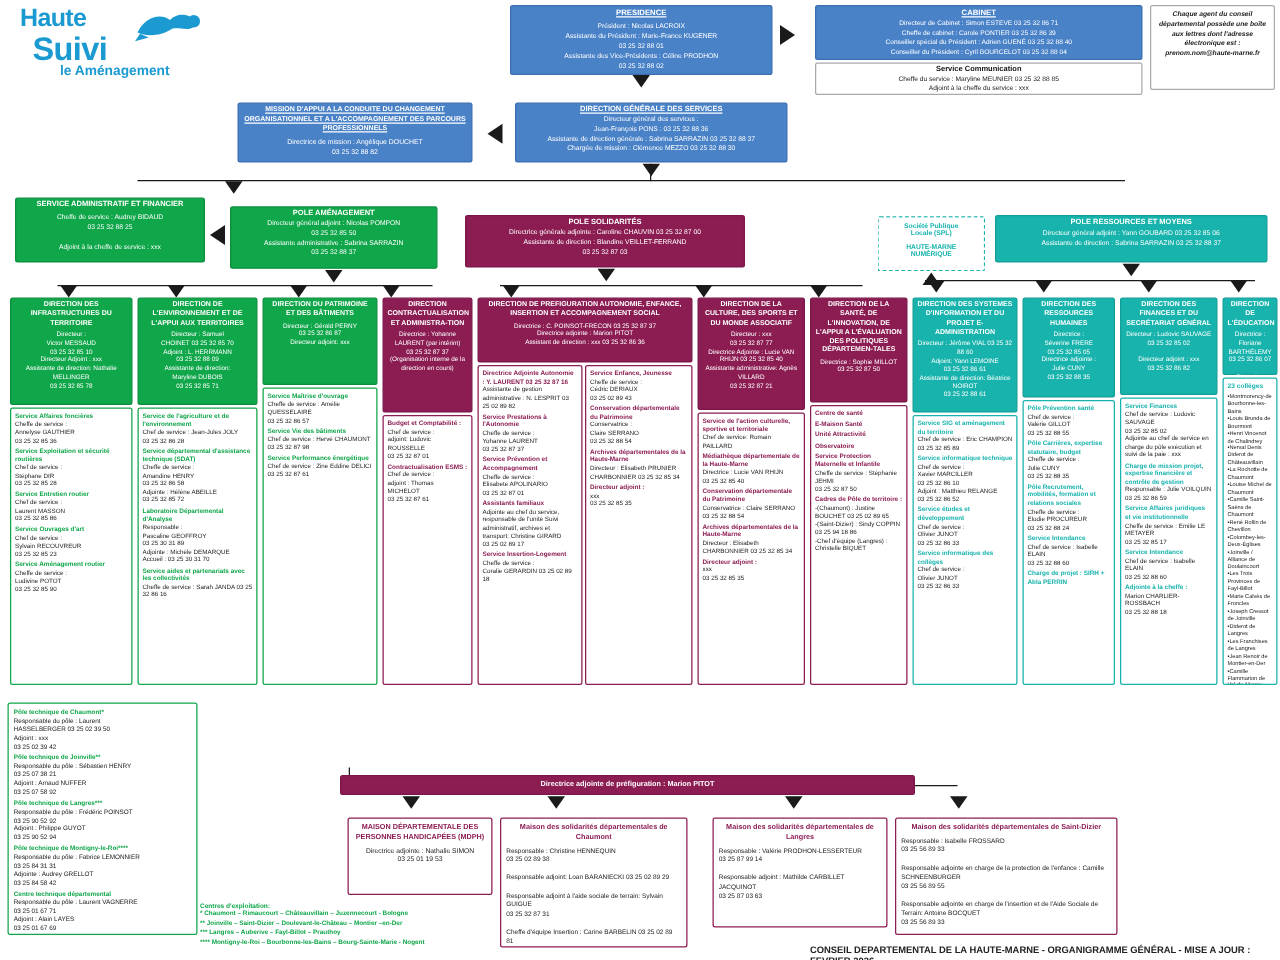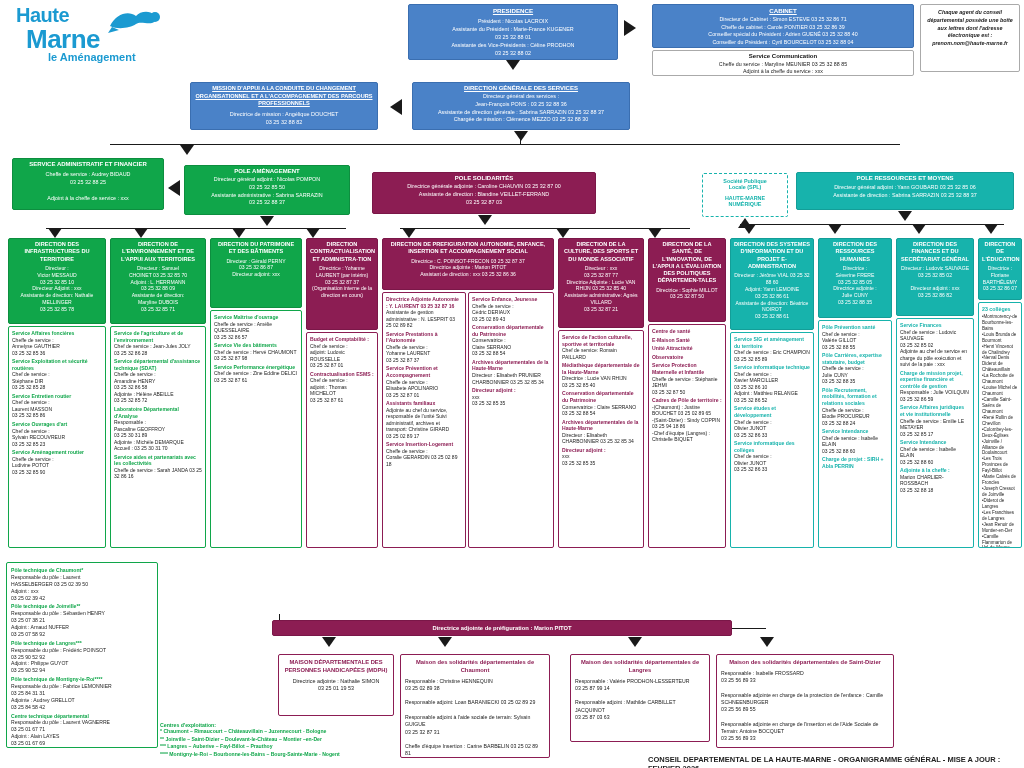--- a/index.html
+++ b/index.html
@@ -48,21 +48,21 @@
 
   .pad { padding:2px 3px; }
   .scroll-col { overflow:hidden; }
   p { margin:0; }
 </style>
 </head>
 <body>
 
 <div class="abs" style="left:10px;top:6px;width:160px;height:58px;">
   <div class="logo-txt" style="left:6px;top:0px;font-size:20px;letter-spacing:-0.5px;">Haute</div>
-  <div class="logo-txt" style="left:16px;top:22px;font-size:26px;letter-spacing:-0.5px;">Marne</div>
+  <div class="logo-txt" style="left:16px;top:22px;font-size:26px;letter-spacing:-0.5px;">Suivi</div>
   <div class="logo-txt" style="left:38px;top:46px;font-size:11px;">le Aménagement</div>
   <svg style="position:absolute;left:96px;top:2px;" width="56" height="26" viewBox="0 0 56 26">
     <path d="M4 18 C10 6, 22 2, 30 8 C34 3, 44 2, 48 7 C51 10, 50 14, 46 15 C40 16, 34 13, 30 16 C24 20, 12 22, 4 18 Z" fill="#1b9ad1"></path>
     <circle cx="49" cy="9" r="5" fill="#1b9ad1"></circle>
     <path d="M6 19 L2 25 L13 22 Z" fill="#1b9ad1"></path>
   </svg>
 </div>
 
 <div class="box blue pad" style="left:408px;top:4px;width:210px;height:56px;">
   <div class="hdr u mini" style="font-size:6.2px;margin-bottom:2px;">PRESIDENCE</div>

